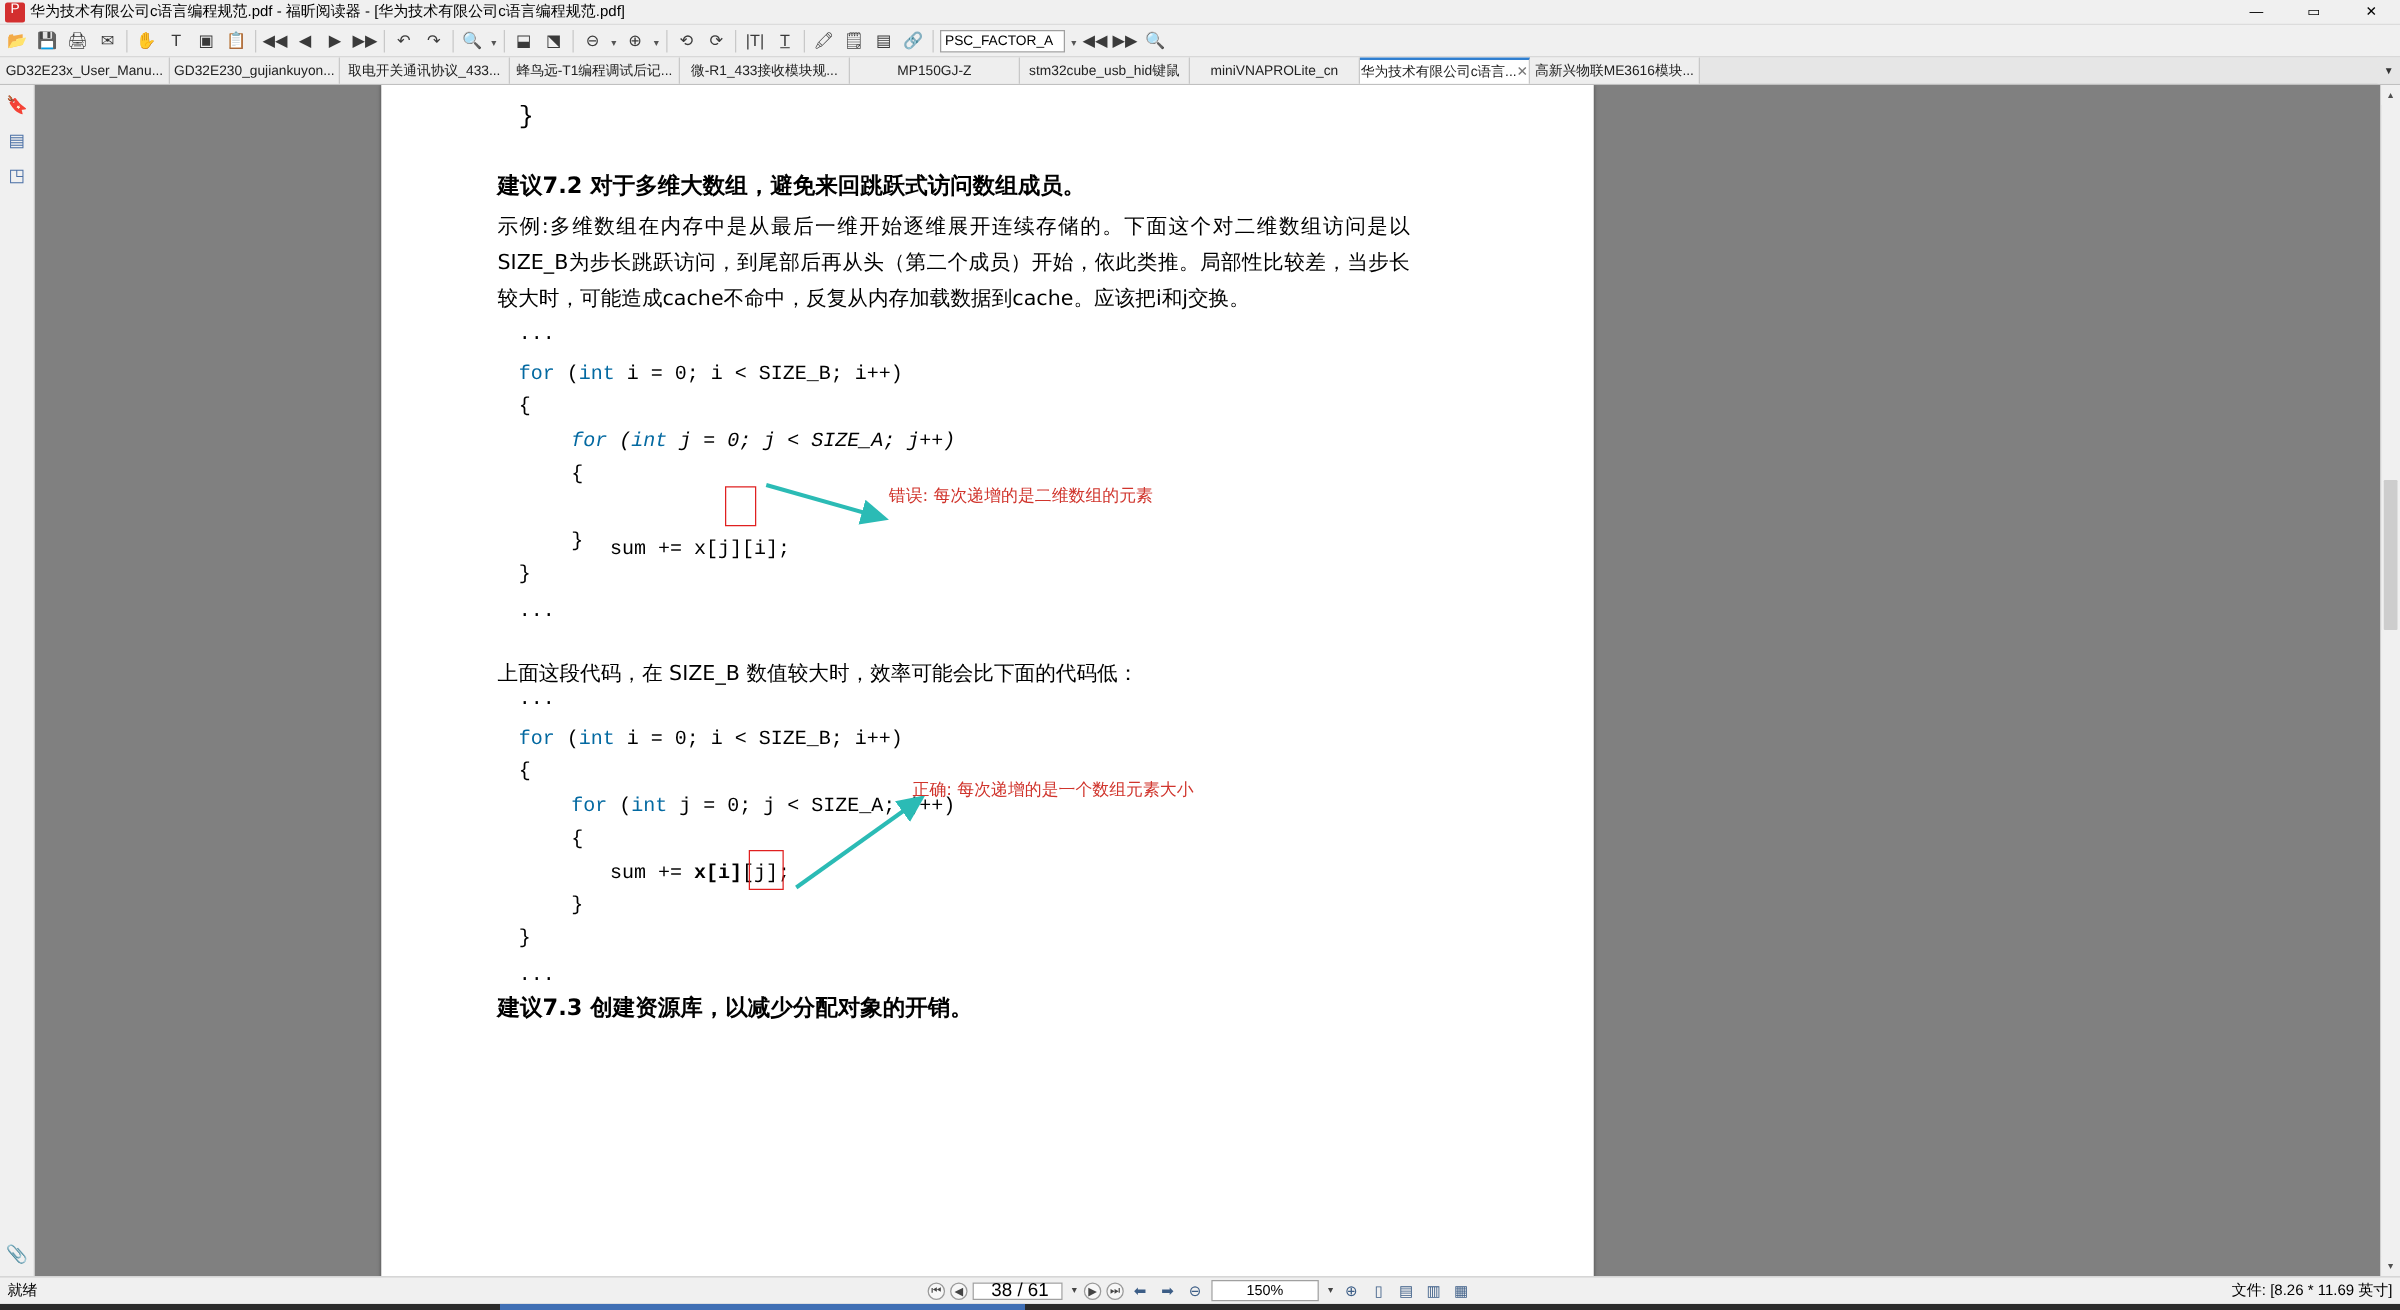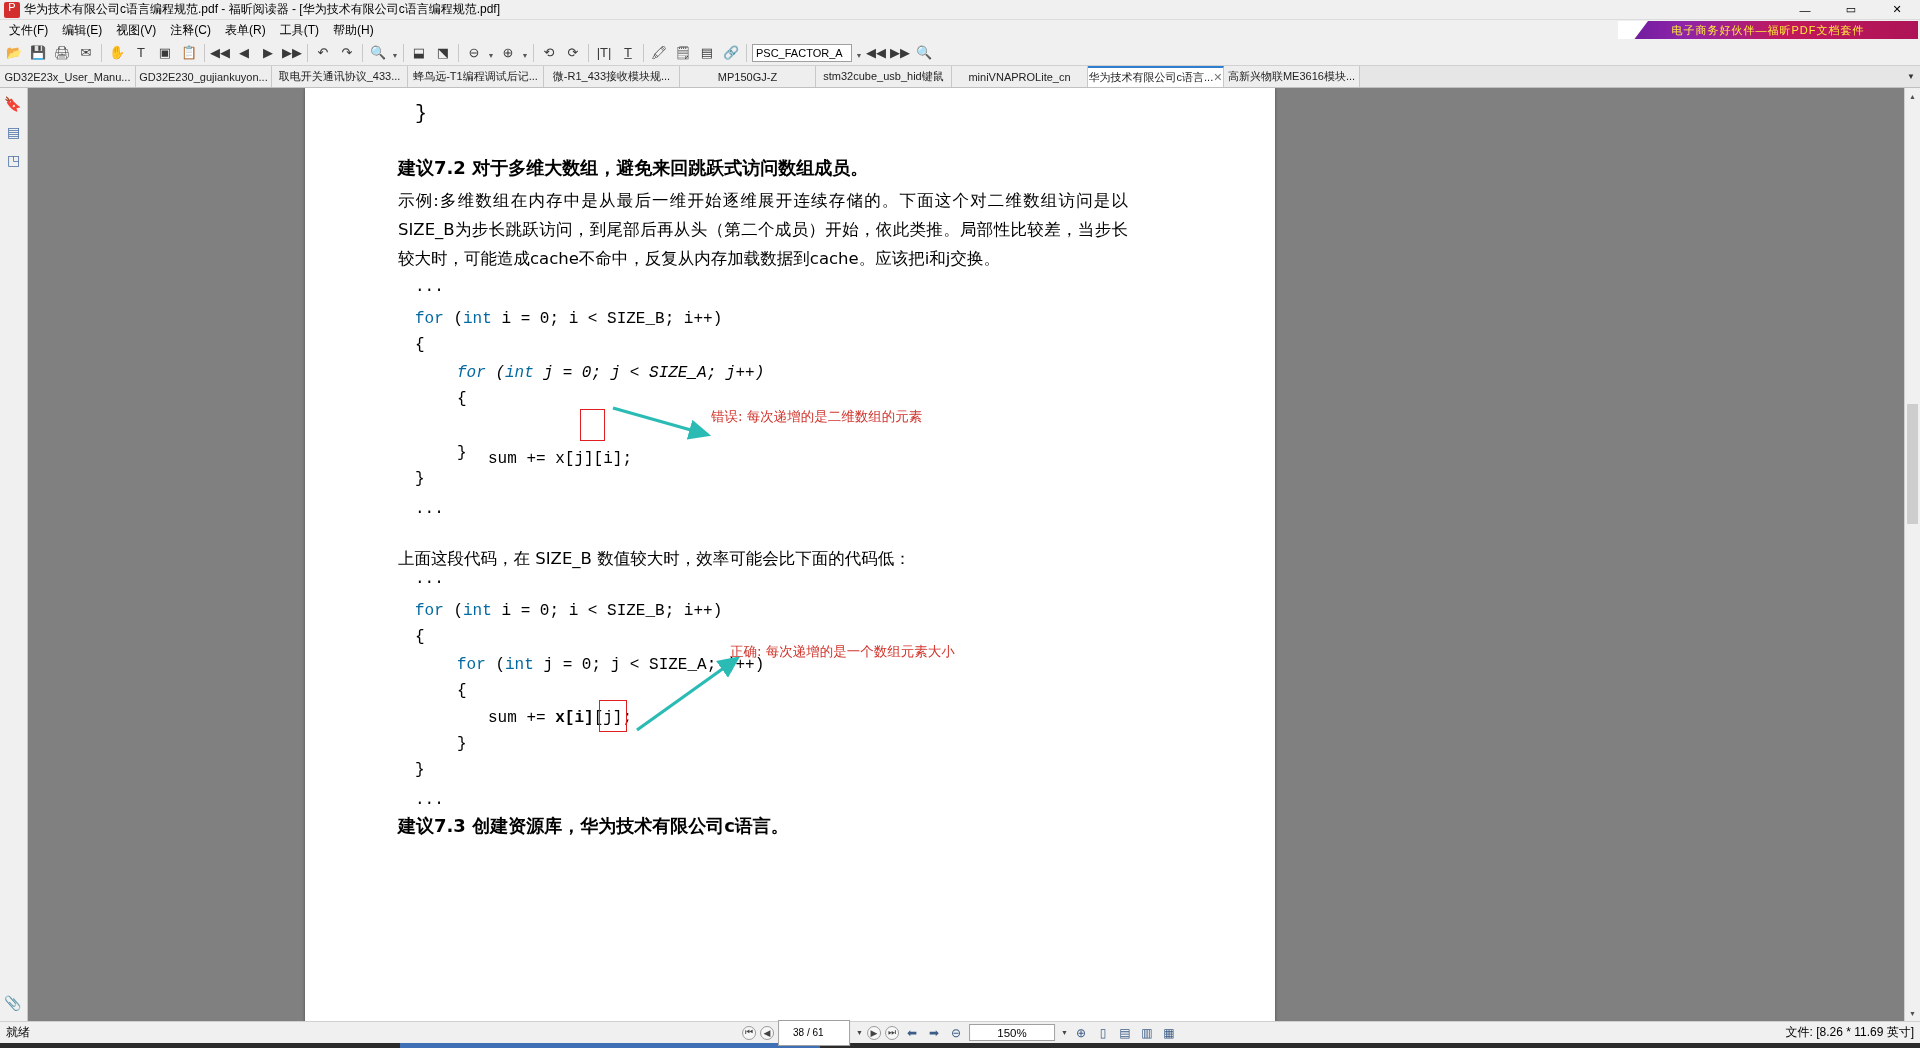--- a/index.html
+++ b/index.html
@@ -261,23 +261,23 @@
     margin-left: auto; display: flex; align-items: center; gap: 6px;
     white-space: nowrap;
   }
   .circle-btn {
     width: 14px; height: 14px; border-radius: 50%;
     border: 1px solid #9a9a9a; background: #f7f7f7;
     display: flex; align-items: center; justify-content: center;
     font-size: 9px; color: #444;
   }
   .page-field {
-    width: 72px; height: 26px; border: 1px solid #a0a0a0; background: #fff;
+    width: 72px; height: 14px; border: 1px solid #a0a0a0; background: #fff;
     display: flex; align-items: center; padding-left: 14px;
-    font-size: 10px;
+    font-size: 15px;
   }
   .zoom-field {
     width: 86px; height: 17px; border: 1px solid #a0a0a0; background: #fff;
     display: flex; align-items: center; justify-content: center;
     font-size: 11.5px;
   }
   .mini-caret { font-size: 7px; color: #444; margin-left: 2px; }
   .view-ic {
     width: 18px; height: 16px; display: flex; align-items: center;
     justify-content: center; font-size: 12px; color: #3c5d86;
@@ -296,33 +296,20 @@
   <div class="titlebar">
     <div class="tb-icon"></div>
     <div class="tb-title">华为技术有限公司c语言编程规范.pdf - 福昕阅读器 - [华为技术有限公司c语言编程规范.pdf]</div>
     <div class="win-buttons">
       <div>—</div>
       <div>▭</div>
       <div class="close">✕</div>
     </div>
   </div>
 
-  <div class="menubar">
-    <div class="mi">文件(F)</div>
-    <div class="mi">编辑(E)</div>
-    <div class="mi">视图(V)</div>
-    <div class="mi">注释(C)</div>
-    <div class="mi">表单(R)</div>
-    <div class="mi">工具(T)</div>
-    <div class="mi">帮助(H)</div>
-    <div class="promo">
-      <div class="ribbon"></div>
-      <span>电子商务好伙伴—福昕PDF文档套件</span>
-    </div>
-  </div>
 
   <div class="toolbar">
     <div class="tb-btn">📂</div>
     <div class="tb-btn">💾</div>
     <div class="tb-btn">🖨</div>
     <div class="tb-btn">✉</div>
     <div class="tb-sep"></div>
     <div class="tb-btn">✋</div>
     <div class="tb-btn">T</div>
     <div class="tb-btn">▣</div>
@@ -460,21 +447,21 @@
             <defs>
               <marker id="ah2" markerWidth="7" markerHeight="7" refX="5" refY="3.2" orient="auto">
                 <path d="M0,0 L7,3.2 L0,6.4 z" fill="#2bbbb5"></path>
               </marker>
             </defs>
             <line x1="10" y1="82" x2="108" y2="12" stroke="#2bbbb5" stroke-width="3.2" marker-end="url(#ah2)"></line>
           </svg>
 
           <div class="annot" style="left:425px; top:555px;">正确: 每次递增的是一个数组元素大小</div>
 
-          <div class="heading2">建议7.3 创建资源库，华为技术有限公司c语言。</div>
+          <div class="heading2">建议7.3 创建资源库，以减少分配对象的开销。</div>
         </div>
       </div>
     </div>
 
     <div class="vscroll">
       <div class="arrow">▲</div>
       <div class="thumb"></div>
       <div class="track"></div>
       <div class="arrow">▼</div>
     </div>

